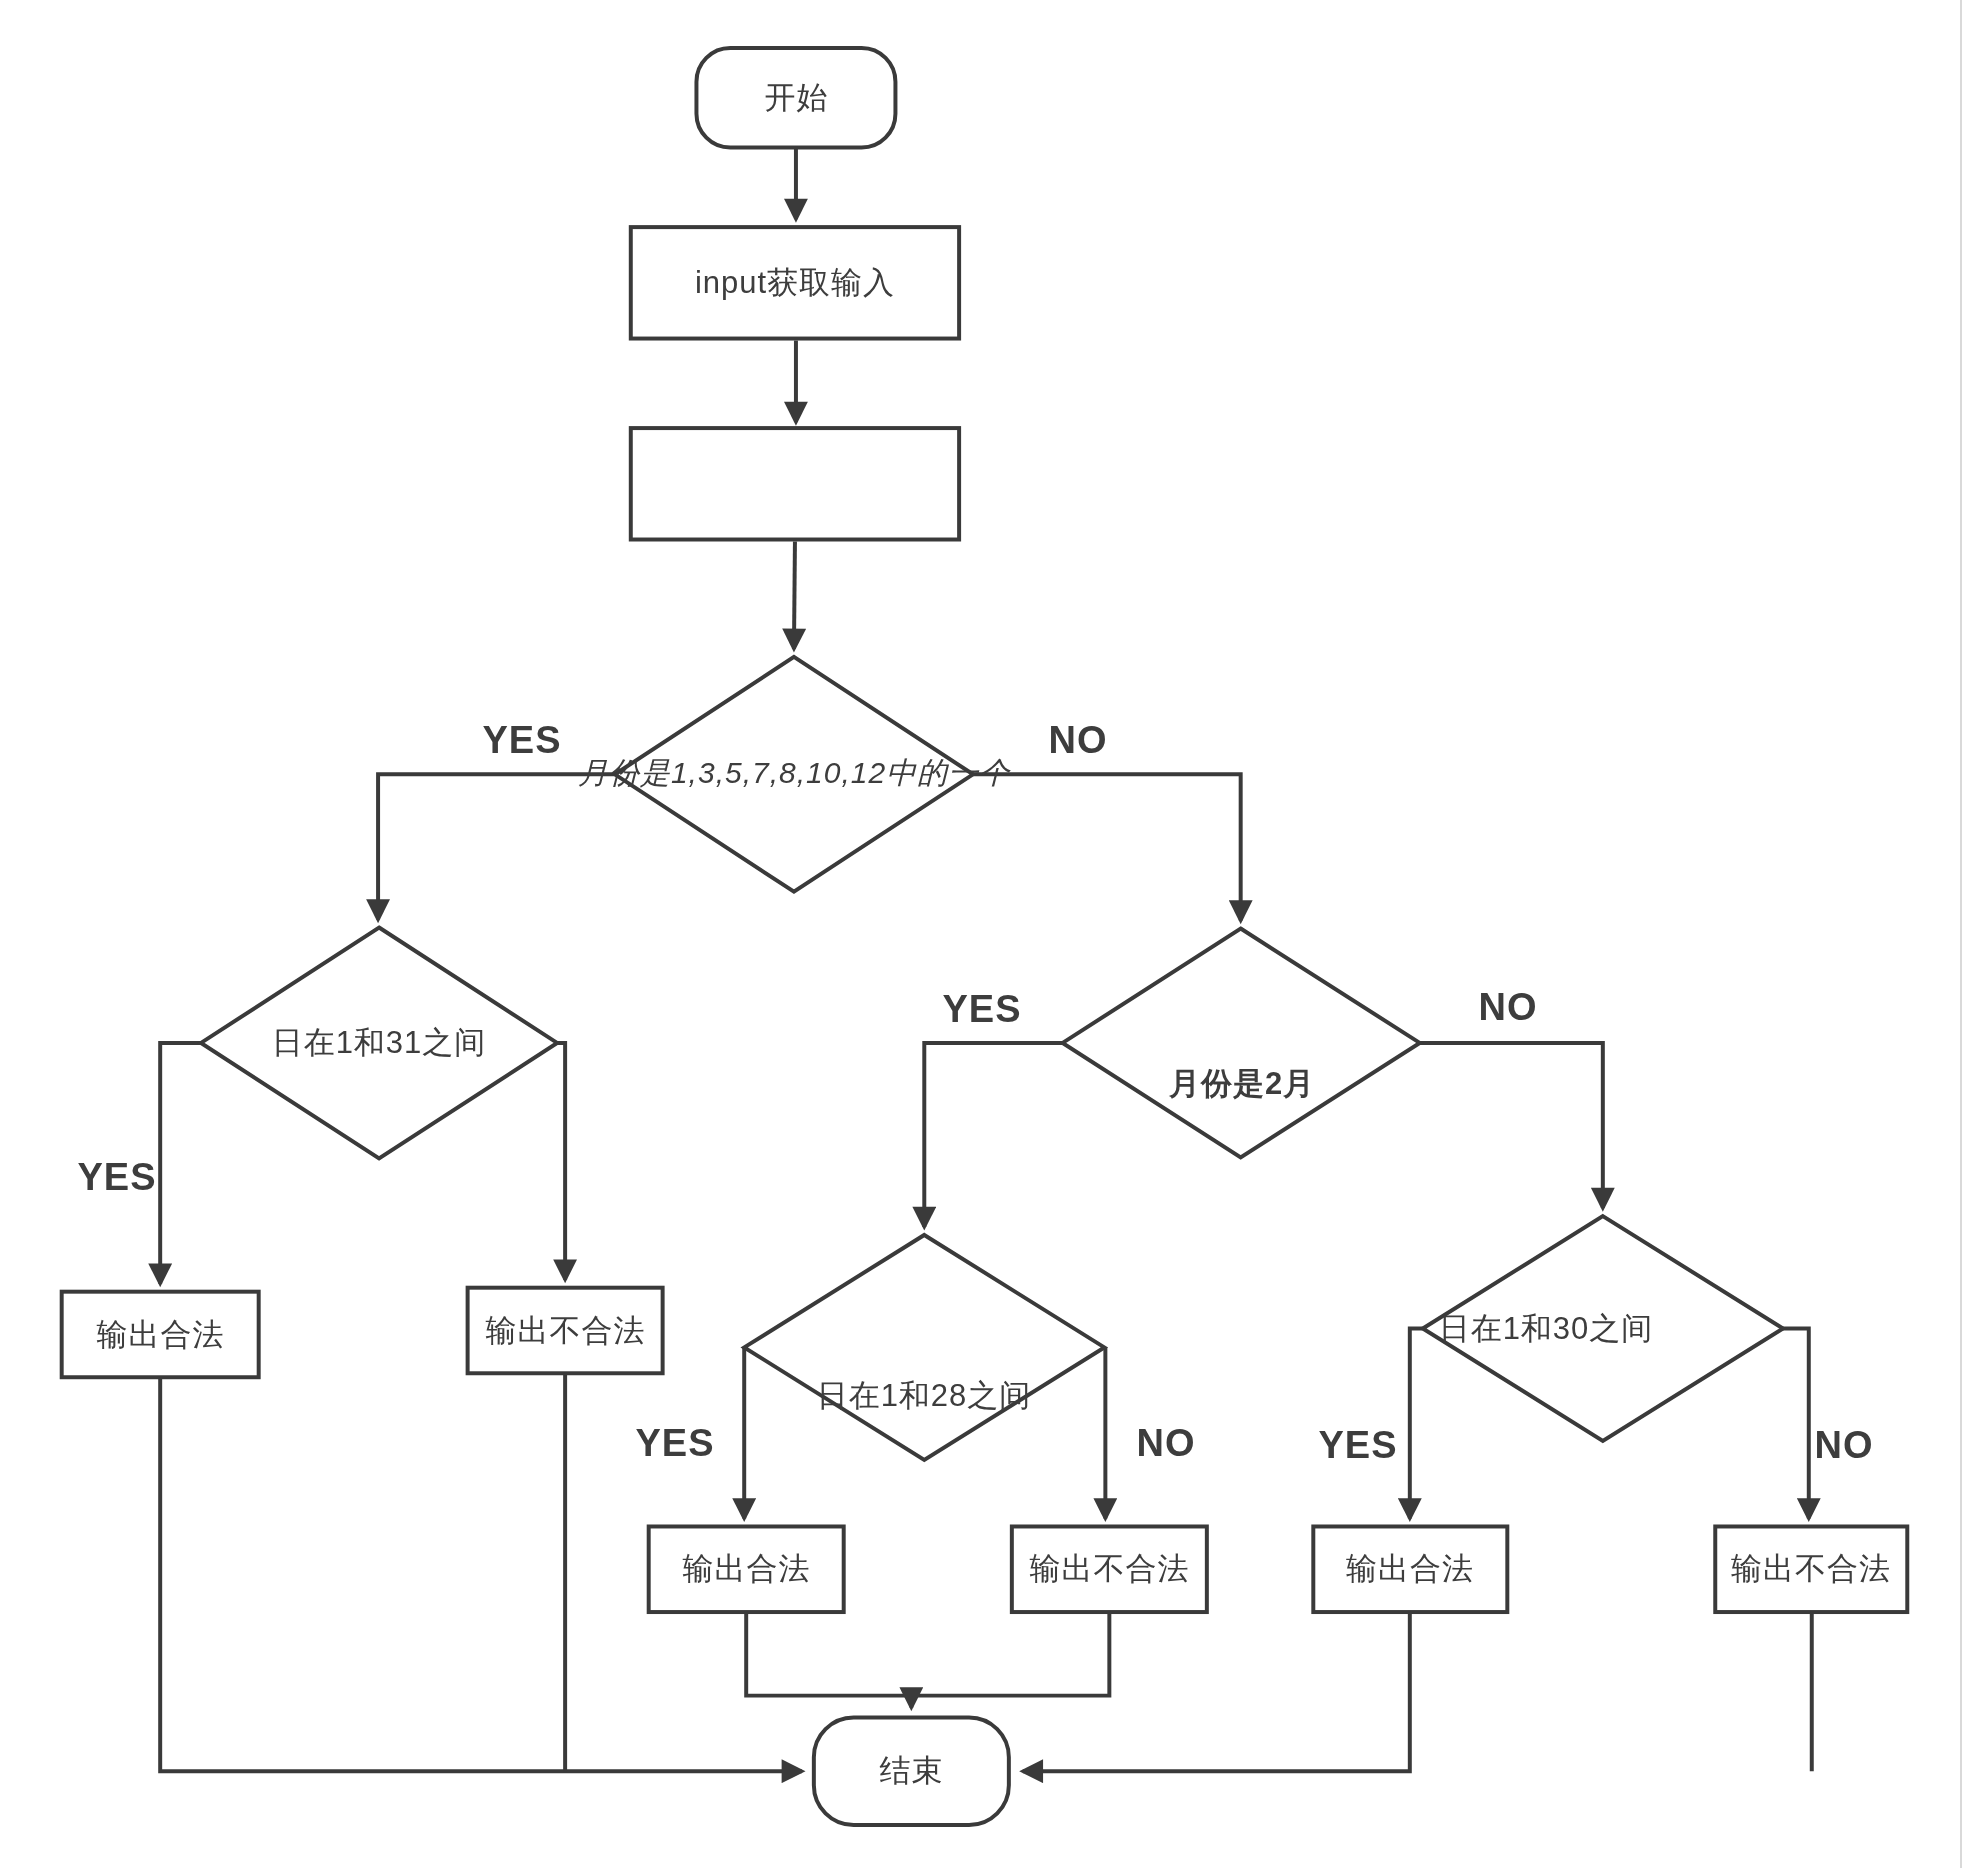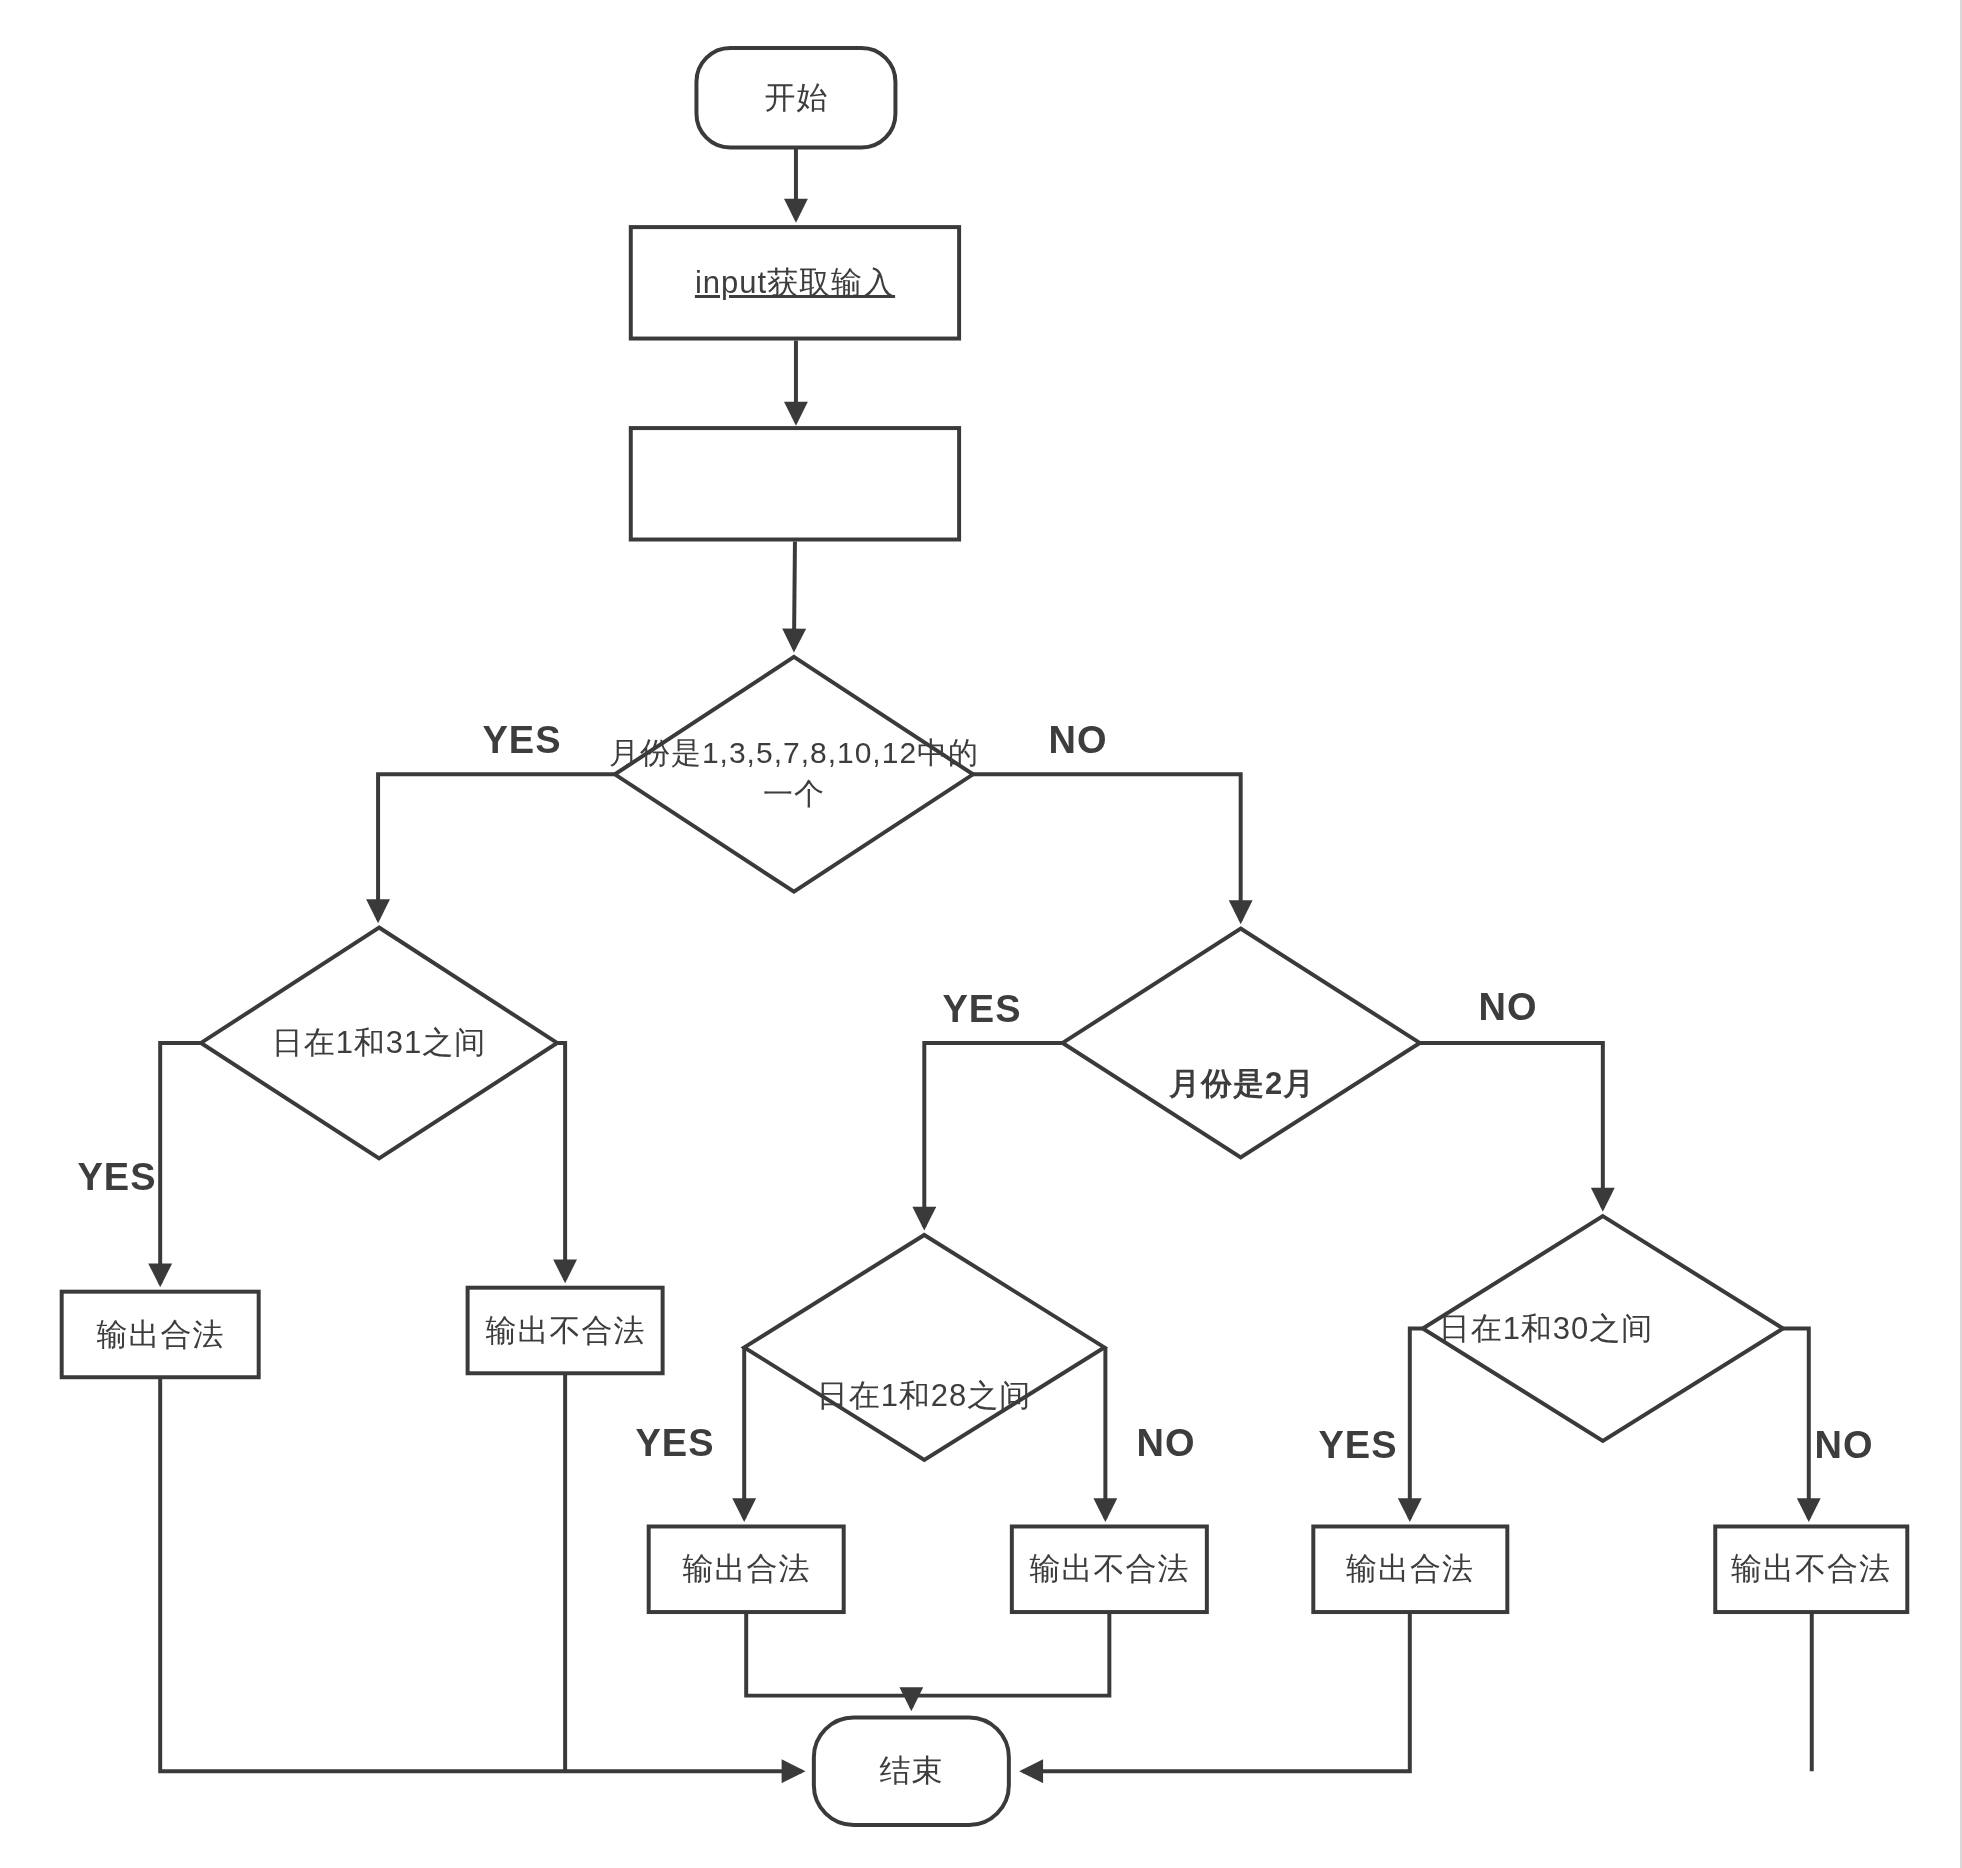--- a/index.html
+++ b/index.html
@@ -22,21 +22,21 @@
   .node-label{
     position:absolute;
     display:flex;align-items:center;justify-content:center;
     text-align:center;
     color:var(--text);
     font-size:31px;
     letter-spacing:1px;
     line-height:1.35;
     white-space:nowrap;
   }
-  .node-label.two-line{flex-direction:column;font-size:30px;}
+  .node-label.two-line{flex-direction:row;font-size:30px;font-style:italic;}
   .edge-label{
     position:absolute;
     transform:translate(-50%,-50%);
     color:var(--text);
     font-weight:bold;
     font-size:38px;
     letter-spacing:1px;
     white-space:nowrap;
   }
 </style>
@@ -95,21 +95,21 @@
     <rect class="shape" x="652" y="1534" width="196" height="86"></rect>
     <rect class="shape" x="1017" y="1534" width="196" height="86"></rect>
     <rect class="shape" x="1320" y="1534" width="195" height="86"></rect>
     <rect class="shape" x="1724" y="1534" width="193" height="86"></rect>
 
     <rect class="shape" x="818" y="1726" width="196" height="108" rx="40"></rect>
   </svg>
 
   <div class="node-label" style="left:697px;top:48px;width:199px;height:100px;">开始</div>
 
-  <div class="node-label" style="left:631px;top:227px;width:328px;height:111px;text-decoration:underline;">input获取输入</div>
+  <div class="node-label" style="left:631px;top:227px;width:328px;height:111px;">input获取输入</div>
 
 
   <div class="node-label two-line" style="left:605px;top:714px;width:378px;height:119px;">
     <span>月份是1,3,5,7,8,10,12中的</span>
     <span>一个</span>
   </div>
 
   <div class="node-label" style="left:201px;top:983px;width:356px;height:119px;">日在1和31之间</div>
 
   <div class="node-label" style="left:1063px;top:1024px;width:358px;height:119px;font-weight:bold;">月份是2月</div>

